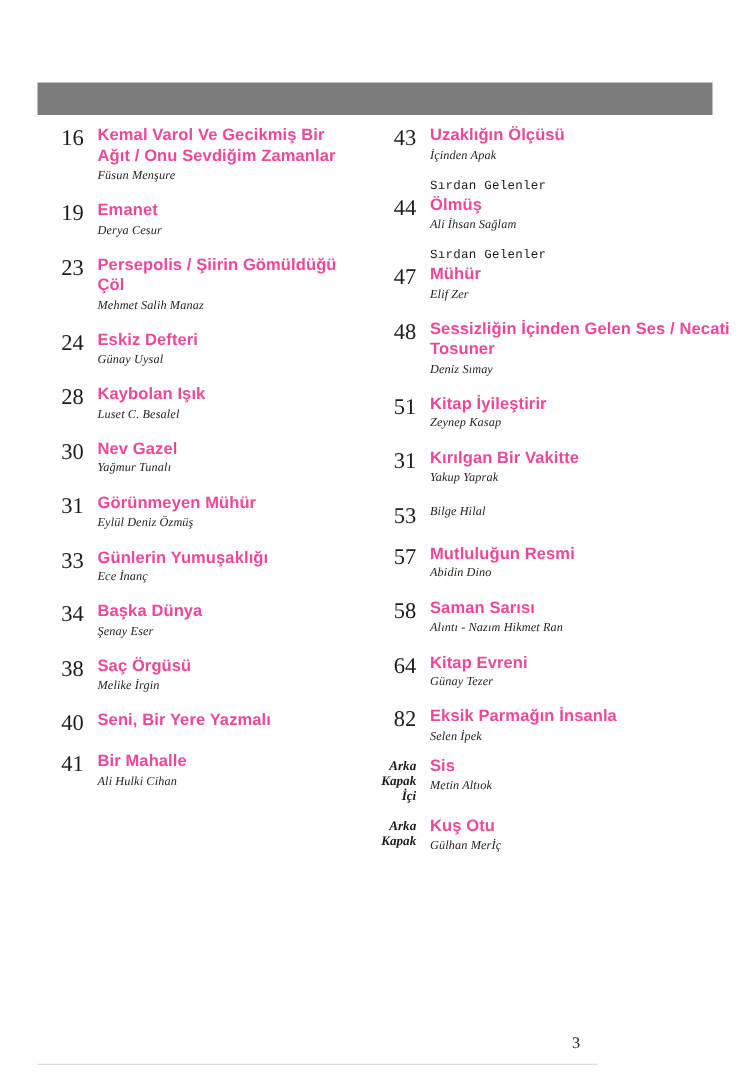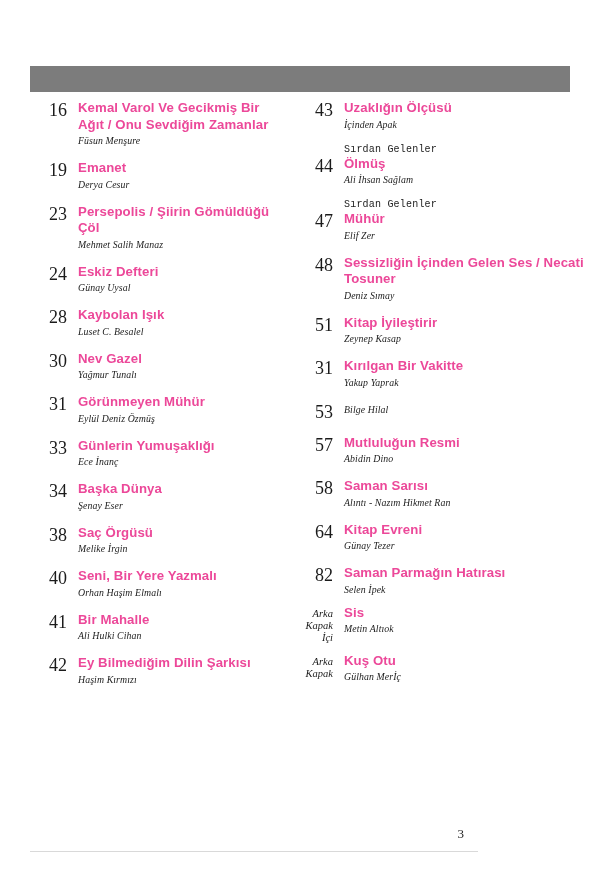--- a/index.html
+++ b/index.html
@@ -68,20 +68,21 @@
     color: #1b1b1b;
     padding-top: 1px;
   }
   .entry .num.small-label {
     font-family: "Liberation Serif", serif;
     font-style: italic;
     font-size: 10.5px;
     line-height: 12px;
     text-align: right;
     padding-top: 3px;
+    font-weight: bold;
   }
   .entry .body {
     flex: 1 1 auto;
     min-width: 0;
   }
   .entry .title {
     font-family: "Liberation Sans", sans-serif;
     font-weight: bold;
     font-size: 13.2px;
     line-height: 16.5px;
@@ -217,39 +218,31 @@
         <div class="body">
           <div class="title">Saç Örgüsü</div>
           <div class="author">Melike İrgin</div>
         </div>
       </div>
 
       <div class="entry">
         <div class="num">40</div>
         <div class="body">
           <div class="title">Seni, Bir Yere Yazmalı</div>
-          <div class="author">Orhan Haşim Elmalı</div>
         </div>
       </div>
 
       <div class="entry">
         <div class="num">41</div>
         <div class="body">
           <div class="title">Bir Mahalle</div>
           <div class="author">Ali Hulki Cihan</div>
         </div>
       </div>
 
-      <div class="entry">
-        <div class="num">42</div>
-        <div class="body">
-          <div class="title">Ey Bilmediğim Dilin Şarkısı</div>
-          <div class="author">Haşim Kırmızı</div>
-        </div>
-      </div>
 
     </div>
 
     <div class="col col-right">
 
       <div class="entry">
         <div class="num">43</div>
         <div class="body">
           <div class="title">Uzaklığın Ölçüsü</div>
           <div class="author">İçinden Apak</div>
@@ -325,21 +318,21 @@
         <div class="num">64</div>
         <div class="body">
           <div class="title">Kitap  Evreni</div>
           <div class="author">Günay Tezer</div>
         </div>
       </div>
 
       <div class="entry tight">
         <div class="num">82</div>
         <div class="body">
-          <div class="title">Saman Parmağın Hatırası</div>
+          <div class="title">Eksik Parmağın İnsanla</div>
           <div class="author">Selen İpek</div>
         </div>
       </div>
 
       <div class="entry tight">
         <div class="num small-label" style="white-space: pre-line;">Arka
 Kapak İçi</div>
         <div class="body">
           <div class="title">Sis</div>
           <div class="author">Metin Altıok</div>

